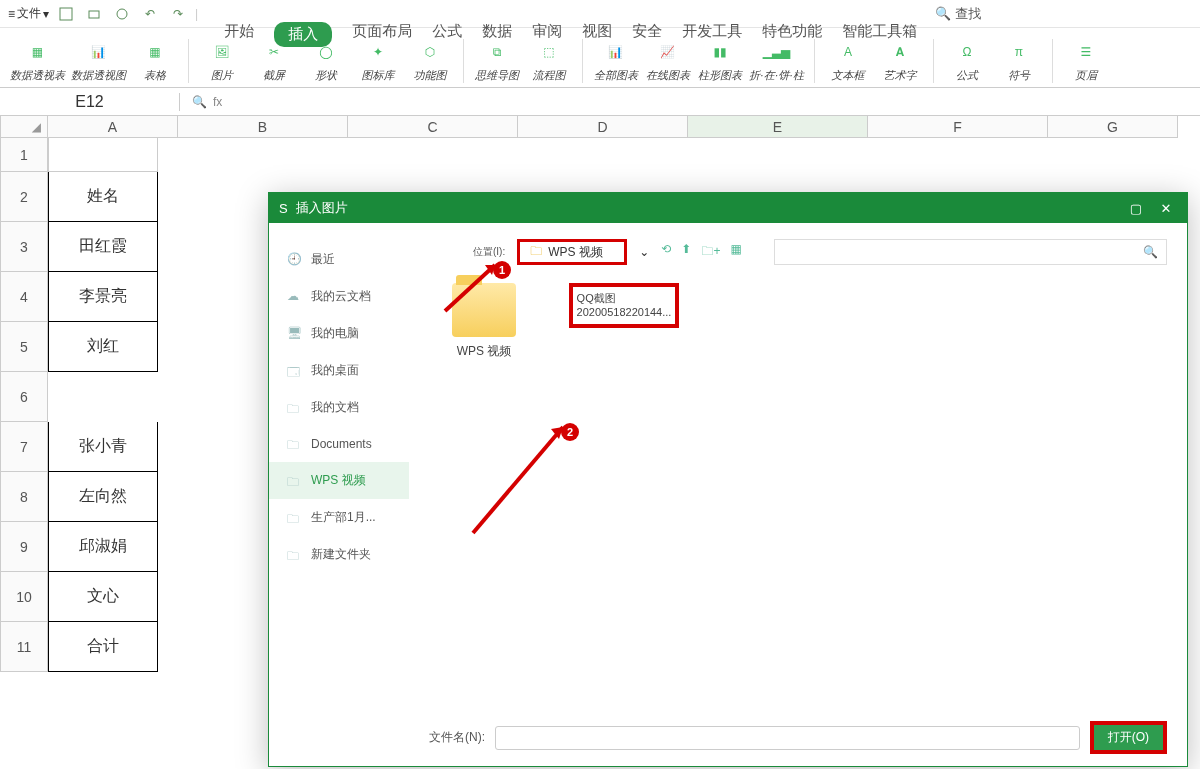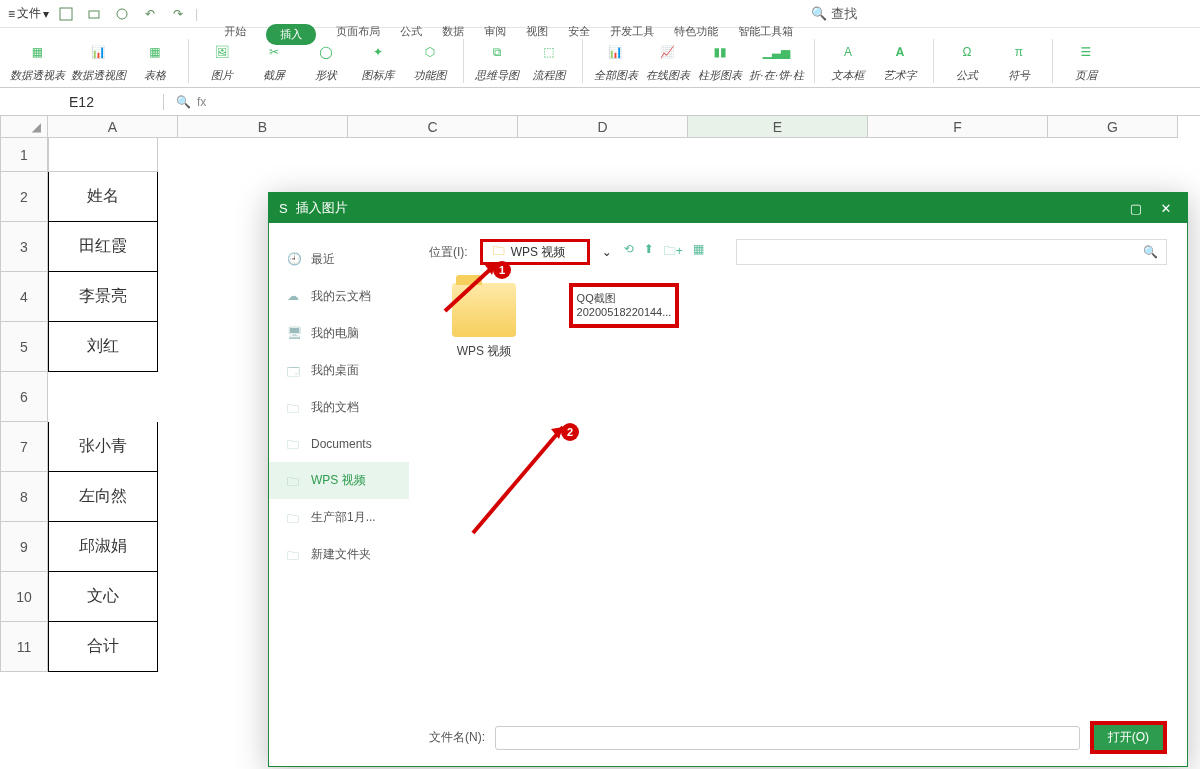--- a/index.html
+++ b/index.html
@@ -3,34 +3,34 @@
 <meta charset="utf-8">
 <style>
   * { margin: 0; padding: 0; box-sizing: border-box; font-family: "Microsoft YaHei", "SimSun", sans-serif; }
   body { background: #fff; font-size: 12px; color: #333; overflow: hidden; width: 1200px; height: 769px; position: relative; }
 
   
   .menubar { display: flex; align-items: center; height: 28px; padding: 0 8px; gap: 6px; border-bottom: 1px solid #e5e5e5; }
   .menubar .file-menu { display: flex; align-items: center; gap: 2px; }
   .menubar .icon-btn { width: 22px; height: 22px; display: flex; align-items: center; justify-content: center; color: #5b8c5a; }
   .menubar .tabs { display: flex; gap: 20px; margin-left: 20px; }
-  .menubar .tab { font-size: 11px; color: #555; cursor: pointer; margin-top: 41px; }
+  .menubar .tab { font-size: 15px; color: #555; cursor: pointer; margin-top: 41px; }
   .menubar .tab.active { background: #2e9c4f; color: #fff; padding: 3px 14px; border-radius: 10px; }
   .menubar .search { display: flex; align-items: center; gap: 4px; margin-left: 12px; font-size: 13px; color: #555; }
 
   
   .ribbon { display: flex; align-items: flex-end; height: 60px; padding: 4px 10px; border-bottom: 1px solid #ccc; gap: 6px; }
   .ribbon-group { display: flex; flex-direction: column; align-items: center; justify-content: flex-end; min-width: 46px; height: 100%; gap: 2px; }
   .ribbon-group .ico { width: 28px; height: 28px; display: flex; align-items: center; justify-content: center; color: #4b6; }
   .ribbon-group .lbl { font-size: 11px; color: #444; white-space: nowrap; font-style: italic; }
   .ribbon-sep { width: 1px; height: 44px; background: #ddd; margin: 0 4px; }
 
   
   .formula-row { display: flex; align-items: center; height: 28px; border-bottom: 1px solid #ccc; }
-  .name-box { width: 164px; border-right: 1px solid #ccc; padding:0 10px; display:flex; align-items:center; justify-content:center; font-size:14px;}
+  .name-box { width: 180px; border-right: 1px solid #ccc; padding:0 10px; display:flex; align-items:center; justify-content:center; font-size:16px;}
   .fx { display:flex; align-items:center; gap:6px; padding: 0 12px; color:#888;}
 
   
   .sheet { position: relative; }
   .col-headers { display: flex; }
   .corner { width: 48px; height: 22px; border: 1px solid #ccc; border-top:0; background:#fafafa; display:flex; align-items:center; justify-content:flex-end; padding-right:6px; color:#999;}
   .col-h { height: 22px; border: 1px solid #ccc; border-left:0; border-top:0; display:flex; align-items:center; justify-content:center; background:#fafafa; color:#555; font-size:14px;}
   .col-A { width: 130px; } .col-B { width: 170px; } .col-C { width: 170px; } .col-D { width: 170px; } .col-E { width: 180px; background:#e8f2e8;} .col-F { width:180px;} .col-G{width:130px;}
   .rows { }
   .row { display: flex; }
@@ -47,21 +47,21 @@
   .dlg-title { height:30px; background:#1a8a3a; color:#fff; display:flex; align-items:center; padding:0 10px; gap:8px; font-size:13px;}
   .dlg-title .spacer{flex:1;}
   .dlg-title .win-btn{width:22px;height:22px;display:flex;align-items:center;justify-content:center;color:#fff;}
   .dlg-body{display:flex; height:calc(100% - 30px);}
   .dlg-side{width:140px; padding:18px 0; background:#fff; }
   .side-item{display:flex; align-items:center; gap:8px; padding:10px 18px; font-size:12px; color:#555; cursor:pointer;}
   .side-item.active{background:#e8f5ec; color:#2e9c4f;}
   .side-ico{width:16px;height:16px;color:#9bb;}
   .dlg-main{flex:1; display:flex; flex-direction:column;}
   .loc-bar{display:flex; align-items:center; gap:12px; padding:16px 20px 8px;}
-  .loc-lbl{font-size:12px;color:#555;}
+  .loc-lbl{font-size:10px;color:#555;margin-left:44px;}
   .loc-box{display:flex;align-items:center;gap:6px;padding:2px 10px;border:3px solid #d40000;min-width:110px;height:26px;font-size:12px;background:#fff;}
   .nav-icos{display:flex;gap:10px;color:#5b9;}
   .loc-search{flex:1;margin-left:20px;border:1px solid #ddd;height:26px;display:flex;align-items:center;padding:0 8px;color:#aaa;justify-content:flex-end;}
   .file-area{flex:1; padding:10px 20px; display:flex; gap:30px; align-items:flex-start;}
   .file-item{display:flex;flex-direction:column;align-items:center;gap:6px;width:110px;}
   .folder-ico{width:64px;height:54px;background:linear-gradient(#ffe9a8,#f7cf5d);border-radius:4px;position:relative;}
   .folder-ico:before{content:"";position:absolute;top:-8px;left:4px;width:26px;height:10px;background:#f7cf5d;border-radius:3px 3px 0 0;}
   .file-item .name{font-size:12px;color:#444;text-align:center;}
   .thumb-box{border:4px solid #d40000;padding:4px;}
   .thumb{width:96px;height:64px;border:1px solid #ccc;display:flex;align-items:center;justify-content:center;font-size:10px;color:#666;}

